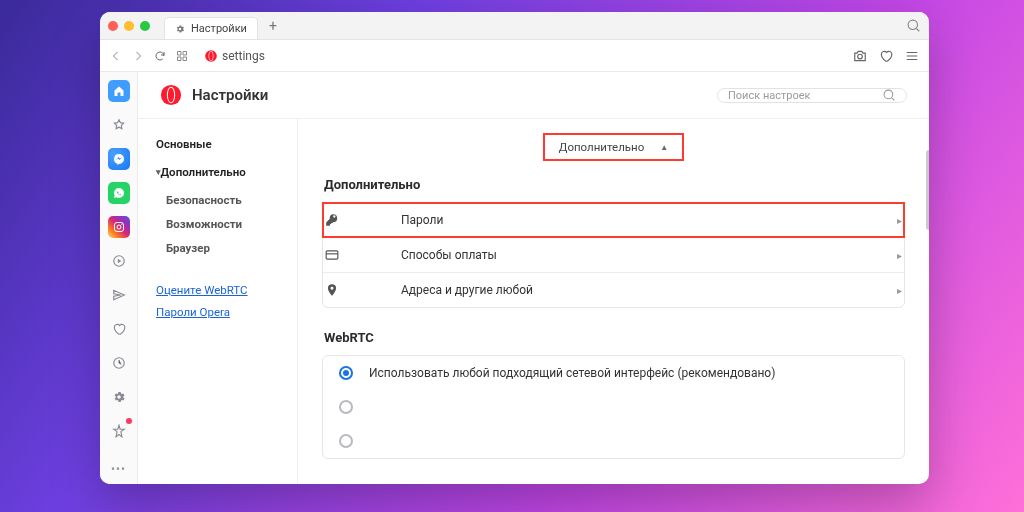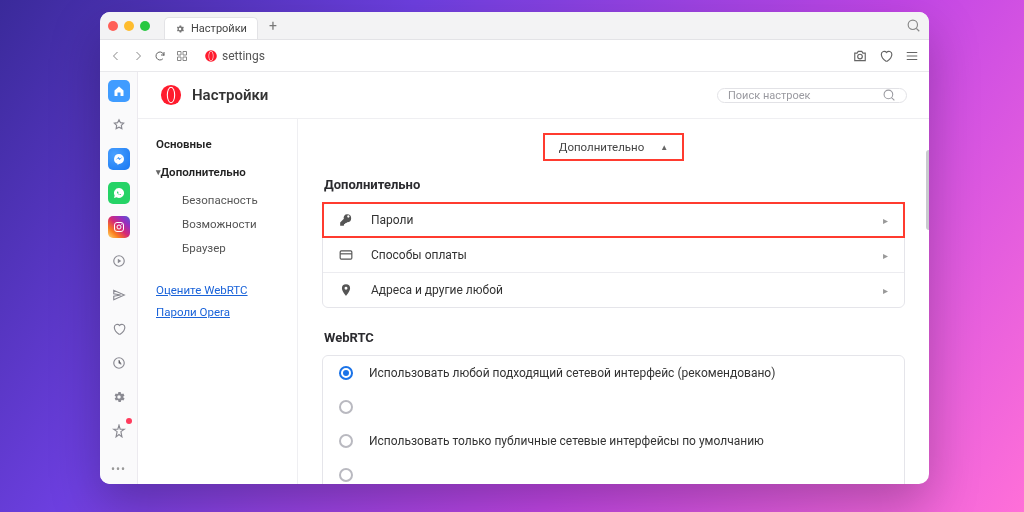--- a/index.html
+++ b/index.html
@@ -32,29 +32,29 @@
   .sidebar-app .more{margin-top:auto;color:#999;letter-spacing:1px;font-size:12px}
   .content { flex:1; display:flex; flex-direction:column; min-width:0; }
   .page-header { display:flex; align-items:center; padding:12px 22px; gap:10px; border-bottom:1px solid #efeff2; }
   .page-header .logo { width:22px; height:22px; }
   .page-header h1 { font-size:15px; font-weight:600; color:#333; }
   .search-settings { margin-left:auto; width:190px; height:15px; border:1px solid #e2e2e6; border-radius:14px; display:flex; align-items:center; padding:0 10px; font-size:11px; color:#9a9aa0; justify-content:space-between;}
   .page-body { flex:1; display:flex; min-height:0; }
   .settings-nav { width:160px; border-right:1px solid #efeff2; padding:18px 8px 0 18px; font-size:11.5px; }
   .settings-nav .group { color:#222; font-weight:600; margin:0 0 14px 0; }
   .settings-nav .group.exp::before{content:"▾ ";font-size:9px;color:#666;display:inline-block;transform:translateY(-1px)}
-  .settings-nav .item { color:#555; margin:0 0 10px 26px; display:block;}
+  .settings-nav .item { color:#555; margin:0 0 10px 10px; display:block;font-weight:bold;}
   .settings-nav a.link { color:#1a63d9; text-decoration:underline; display:block; margin:0 0 8px 0; }
   .settings-main { flex:1; overflow:auto; padding:14px 24px 20px 24px; position:relative;}
   .adv-pill-wrap{ width:100%; display:flex; justify-content:center; margin-bottom:16px;}
   .adv-pill { border:2px solid #ff3b2f; padding:5px 14px; font-size:11.5px; color:#444; display:flex; align-items:center; gap:16px; }
   .adv-pill .caret{font-size:8px;color:#666}
   .section-title { font-size:13px; font-weight:700; color:#2b2b2f; margin:0 0 10px 2px; }
   .card { border:1px solid #e5e5ea; border-radius:6px; margin-bottom:22px; }
-  .row { display:flex; align-items:center; padding:10px 16px; font-size:12px; color:#333; border-top:1px solid #ececf0; }
+  .row { display:flex; align-items:center; padding:10px 2px; font-size:12px; color:#333; border-top:1px solid #ececf0;gap:44px; }
   .card .row:first-child{border-top:none}
   .row .ic { width:18px; color:#666; display:flex; align-items:center; margin-right:14px; }
   .row .chev { margin-left:auto; color:#999; font-size:10px; }
   .row.hot { outline:2px solid #ff3b2f; outline-offset:-1px; }
   .radio-row { display:flex; align-items:flex-start; padding:10px 16px; font-size:12px; color:#333; }
   .radio { width:14px; height:14px; border:2px solid #b9b9c0; border-radius:50%; margin-right:16px; display:flex; align-items:center; justify-content:center; }
   .radio.on{border-color:#1a73e8}
   .radio.on::after{content:"";width:6px;height:6px;border-radius:50%;background:#1a73e8}
   .scroll-bg{position:absolute; right:-3px; top:28px; bottom:0; width:6px;}
   .scroll-thumb{position:absolute; top:110px; width:6px; height:80px; background:#c9c9cf; border-radius:3px;}
@@ -272,24 +272,20 @@
           <div class="card">
             <div class="radio-row">
               <span class="radio on"></span>
               <span>Использовать любой подходящий сетевой интерфейс (рекомендовано)</span>
             </div>
             <div class="radio-row">
               <span class="radio"></span>
             </div>
             <div class="radio-row">
               <span class="radio"></span>
-              <span>Использовать только публичные сетевые интерфейсы по умолчанию</span>
-            </div>
-            <div class="radio-row">
-              <span class="radio"></span>
             </div>
           </div>
         </div>
       </div>
     </div>
   </div>
   <div class="scroll-bg">
     <div class="scroll-thumb"></div>
   </div>
 </div>

